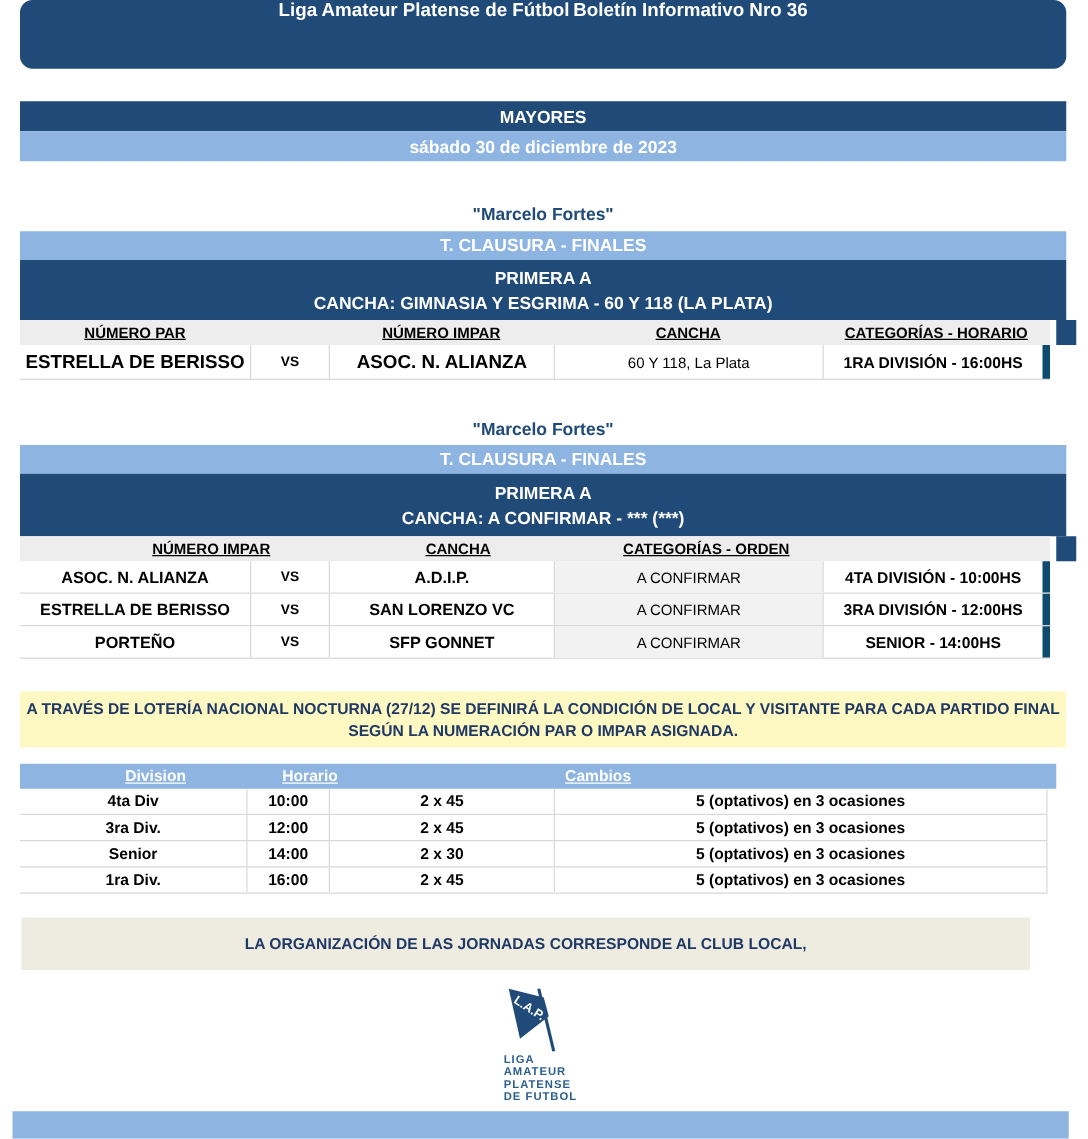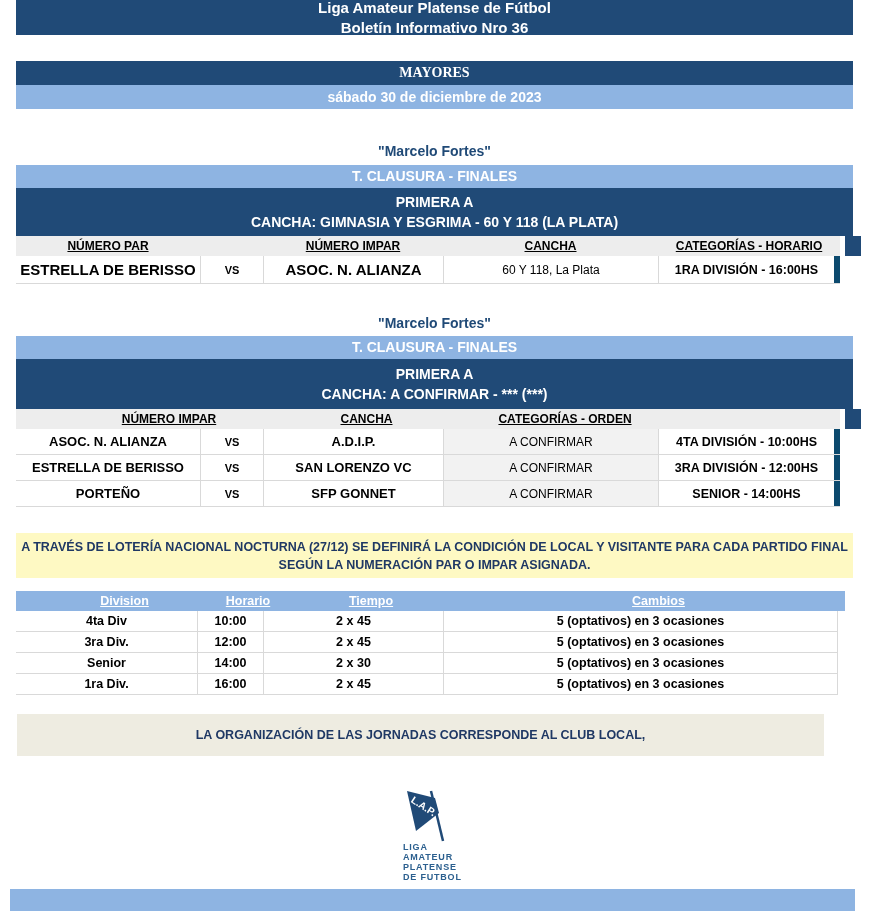--- a/index.html
+++ b/index.html
@@ -10,22 +10,22 @@
     font-family: "Liberation Sans", sans-serif;
     color: #000;
     overflow: hidden;
   }
   .band { margin-left: 16px; width: 837px; }
 
   
   .bar-navy   { background: #204A77; color: #fff; text-align: center; font-weight: bold; }
   .bar-blue   { background: #8EB4E2; color: #fff; text-align: center; font-weight: bold; }
 
-  #title-bar { height: 35px; display: flex; flex-direction: column; justify-content: center; gap: 3px; font-size: 15px; }
-  #mayores-bar { margin-top: 26px; height: 24px; line-height: 24px; font-size: 14px; font-family: Liberation Serif, serif; }
+  #title-bar { height: 55px; display: flex; flex-direction: row; justify-content: center; gap: 3px; font-size: 15px; border-radius: 10px; }
+  #mayores-bar { margin-top: 26px; height: 24px; line-height: 24px; font-size: 14px; }
   #date-bar  { height: 24px; line-height: 24px; font-size: 14px; }
 
   .referee { text-align: center; font-weight: bold; font-size: 14px; color: #204A77; height: 17px; }
   .stage-bar { height: 23px; line-height: 23px; font-size: 14px; }
   .navy-block { display: flex; flex-direction: column; justify-content: center; gap: 4px; font-size: 14px; }
 
   
   .ftable { width: 861px; }
   .fhead { display: flex; height: 20px; align-items: stretch; }
   .fhead-bg { background: #EDEDED; display: flex; width: 824px; }
@@ -161,21 +161,20 @@
 
 <div id="lottery-note" class="band note">
   <div>A TRAVÉS DE LOTERÍA NACIONAL NOCTURNA (27/12) SE DEFINIRÁ LA CONDICIÓN DE LOCAL Y VISITANTE PARA CADA PARTIDO FINAL</div>
   <div>SEGÚN LA NUMERACIÓN PAR O IMPAR ASIGNADA.</div>
 </div>
 
 <div id="schedule" class="band">
   <div class="shead">
     <div class="hcell s1" style="border:none">Division</div>
     <div class="hcell s2" style="border:none">Horario</div>
-    <div class="hcell s3" style="border:none">Tiempo</div>
     <div class="hcell s4" style="border:none">Cambios</div>
   </div>
   <div class="srow">
     <div class="cell s1">4ta Div</div>
     <div class="cell s2">10:00</div>
     <div class="cell s3">2 x 45</div>
     <div class="cell s4">5 (optativos) en 3 ocasiones</div>
   </div>
   <div class="srow">
     <div class="cell s1">3ra Div.</div>

